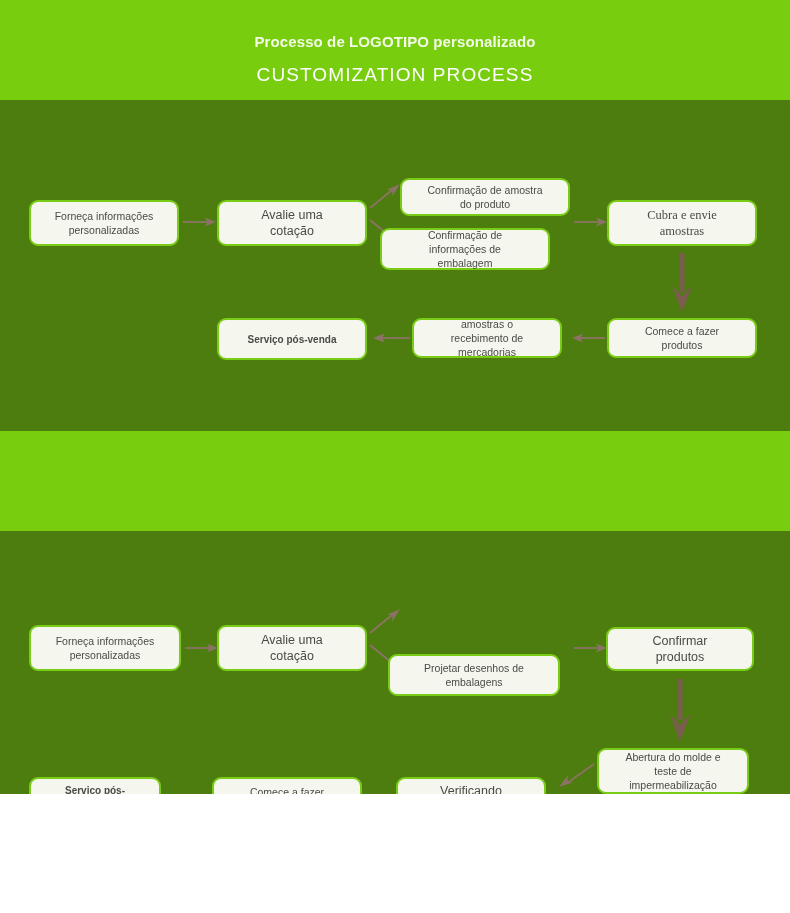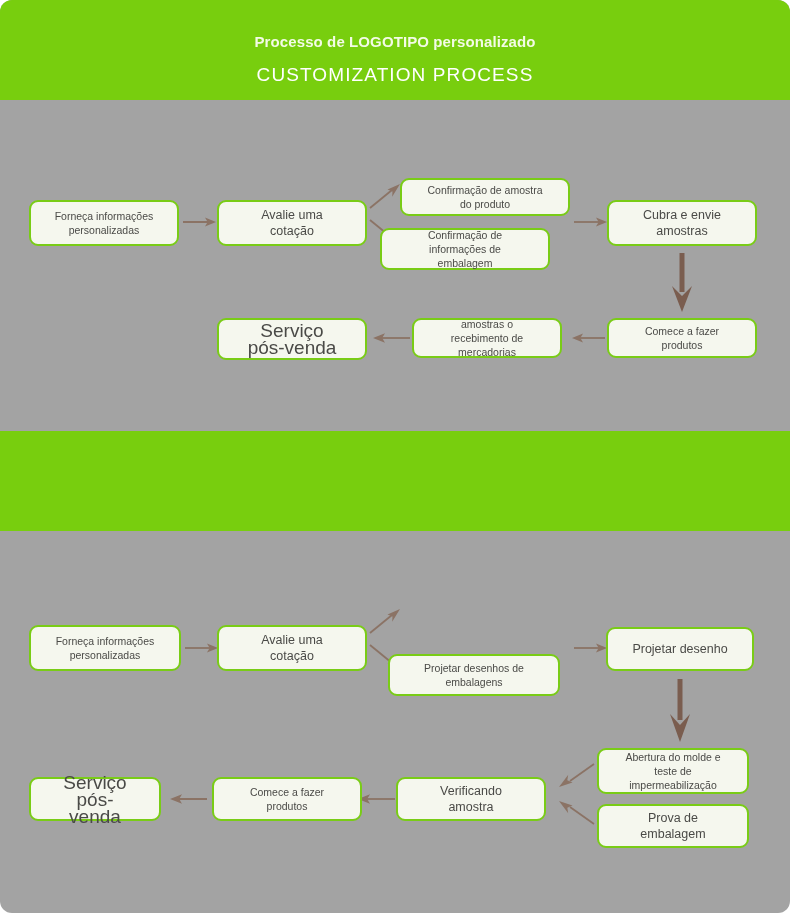--- a/index.html
+++ b/index.html
@@ -6,24 +6,23 @@
     margin: 0;
     padding: 0;
     background: #ffffff;
   }
   body {
     font-family: "Liberation Sans", sans-serif;
   }
   .page {
     position: relative;
     width: 790px;
-    height: 913px;
-    background: #a3a3a3;
+    height: 794px;
+    background: #4d7c0f;
     overflow: hidden;
-    border-radius: 12px;
   }
 
   
   .banner {
     position: absolute;
     left: 0;
     width: 790px;
     background: #78ce0e;
     color: #ffffff;
     text-align: center;
@@ -65,21 +64,21 @@
     display: flex;
     align-items: center;
     justify-content: flex-end;
     text-align: center;
     padding: 2px 21px;
     line-height: 14px;
   }
   .node span { display: block; width: 100%; }
   .t-sm  { font-size: 10.5px; line-height: 14px; }
   .t-md  { font-size: 12.5px; line-height: 16px; }
-  .t-lg  { font-size: 19px; line-height: 17px; }
+  .t-lg  { font-size: 10px; line-height: 17px; font-weight: bold; }
 
   
   .arrow {
     position: absolute;
     overflow: visible;
   }
   .arrow svg { display: block; overflow: visible; }
 </style>
 </head>
 <body>
@@ -128,21 +127,21 @@
     <span>Confirmação de informações de embalagem</span>
   </div>
 
   <div class="arrow" style="left:573px; top:214px;">
     <svg width="36" height="16" viewBox="0 0 36 16">
       <path d="M1 8 H27" stroke="#8b7365" stroke-width="1.8" fill="none"></path>
       <path d="M34 8 L23 3.4 L25.6 8 L23 12.6 Z" fill="#8b7365"></path>
     </svg>
   </div>
 
-  <div class="node t-md" style="left:607px; top:200px; width:150px; height:46px;">
+  <div class="node t-md" style="left:607px; top:200px; width:150px; height:46px;font-family:Liberation Serif, serif;">
     <span>Cubra e envie amostras</span>
   </div>
 
   <div class="arrow" style="left:670px; top:252px;">
     <svg width="24" height="62" viewBox="0 0 24 62">
       <path d="M12 1 V40" stroke="#7a5d4f" stroke-width="5" fill="none"></path>
       <path d="M12 60 L2 34 L12 44 L22 34 Z" fill="#7a5d4f"></path>
     </svg>
   </div>
 
@@ -211,21 +210,21 @@
   </div>
 
   <div class="arrow" style="left:573px; top:640px;">
     <svg width="36" height="16" viewBox="0 0 36 16">
       <path d="M1 8 H27" stroke="#8b7365" stroke-width="1.8" fill="none"></path>
       <path d="M34 8 L23 3.4 L25.6 8 L23 12.6 Z" fill="#8b7365"></path>
     </svg>
   </div>
 
   <div class="node t-md" style="left:606px; top:627px; width:148px; height:44px;">
-    <span>Projetar desenho</span>
+    <span>Confirmar produtos</span>
   </div>
 
   <div class="arrow" style="left:668px; top:678px;">
     <svg width="24" height="66" viewBox="0 0 24 66">
       <path d="M12 1 V42" stroke="#7a5d4f" stroke-width="5" fill="none"></path>
       <path d="M12 64 L2 36 L12 47 L22 36 Z" fill="#7a5d4f"></path>
     </svg>
   </div>
 
   <div class="node t-sm" style="left:597px; top:748px; width:152px; height:46px;">

